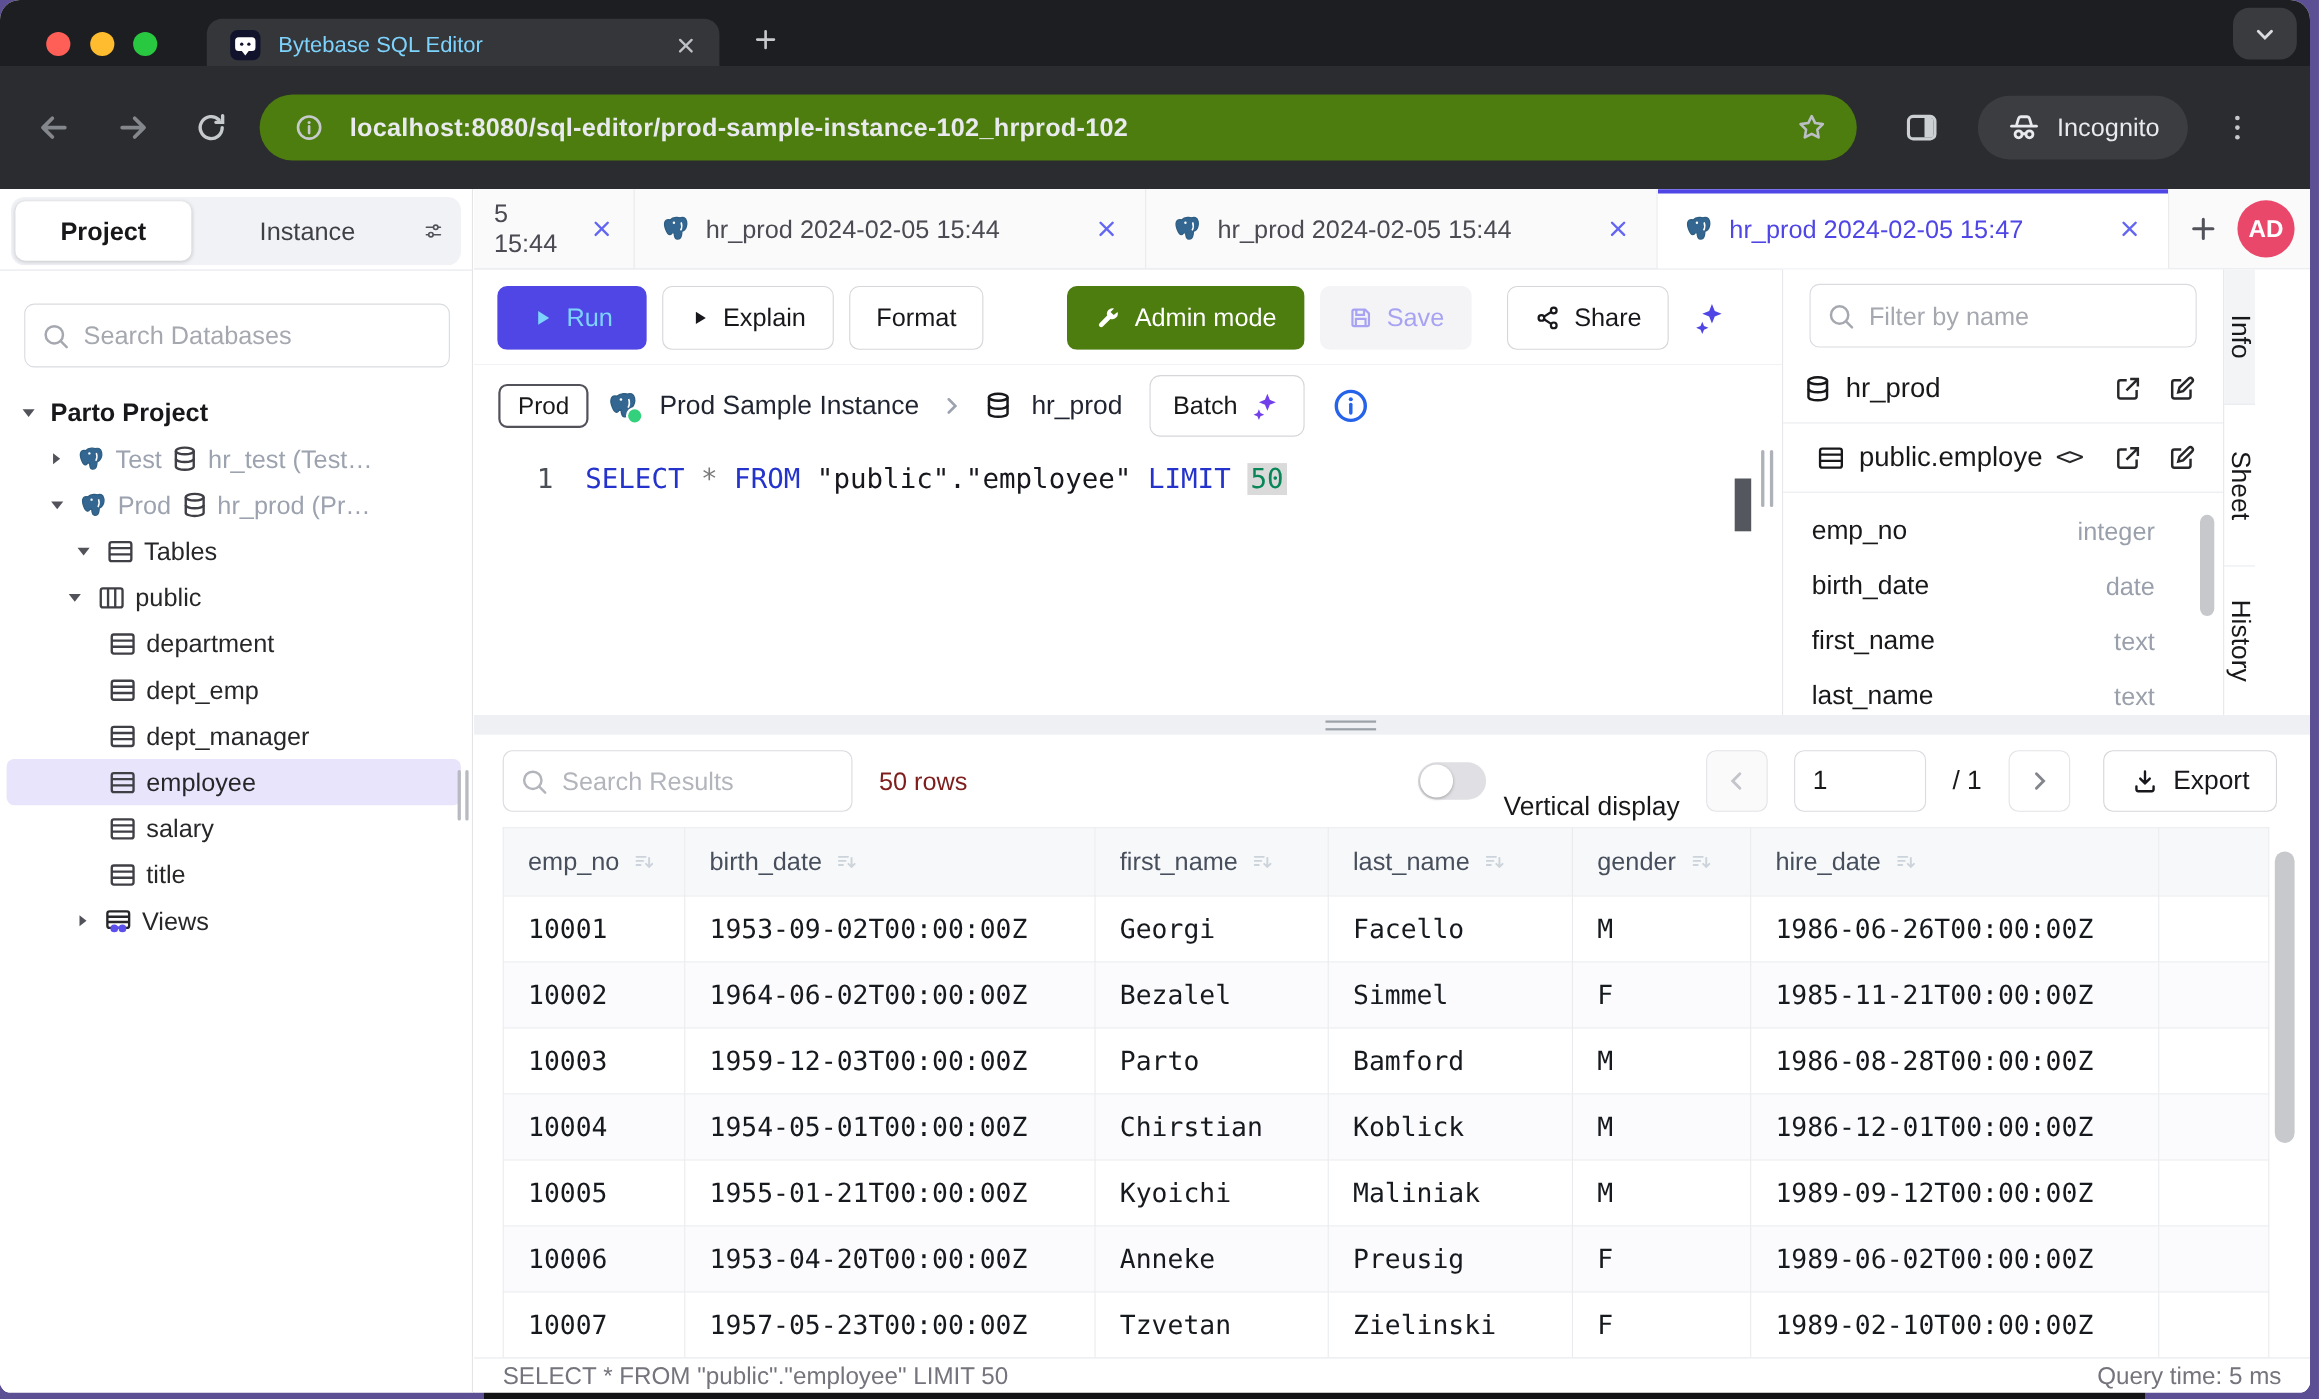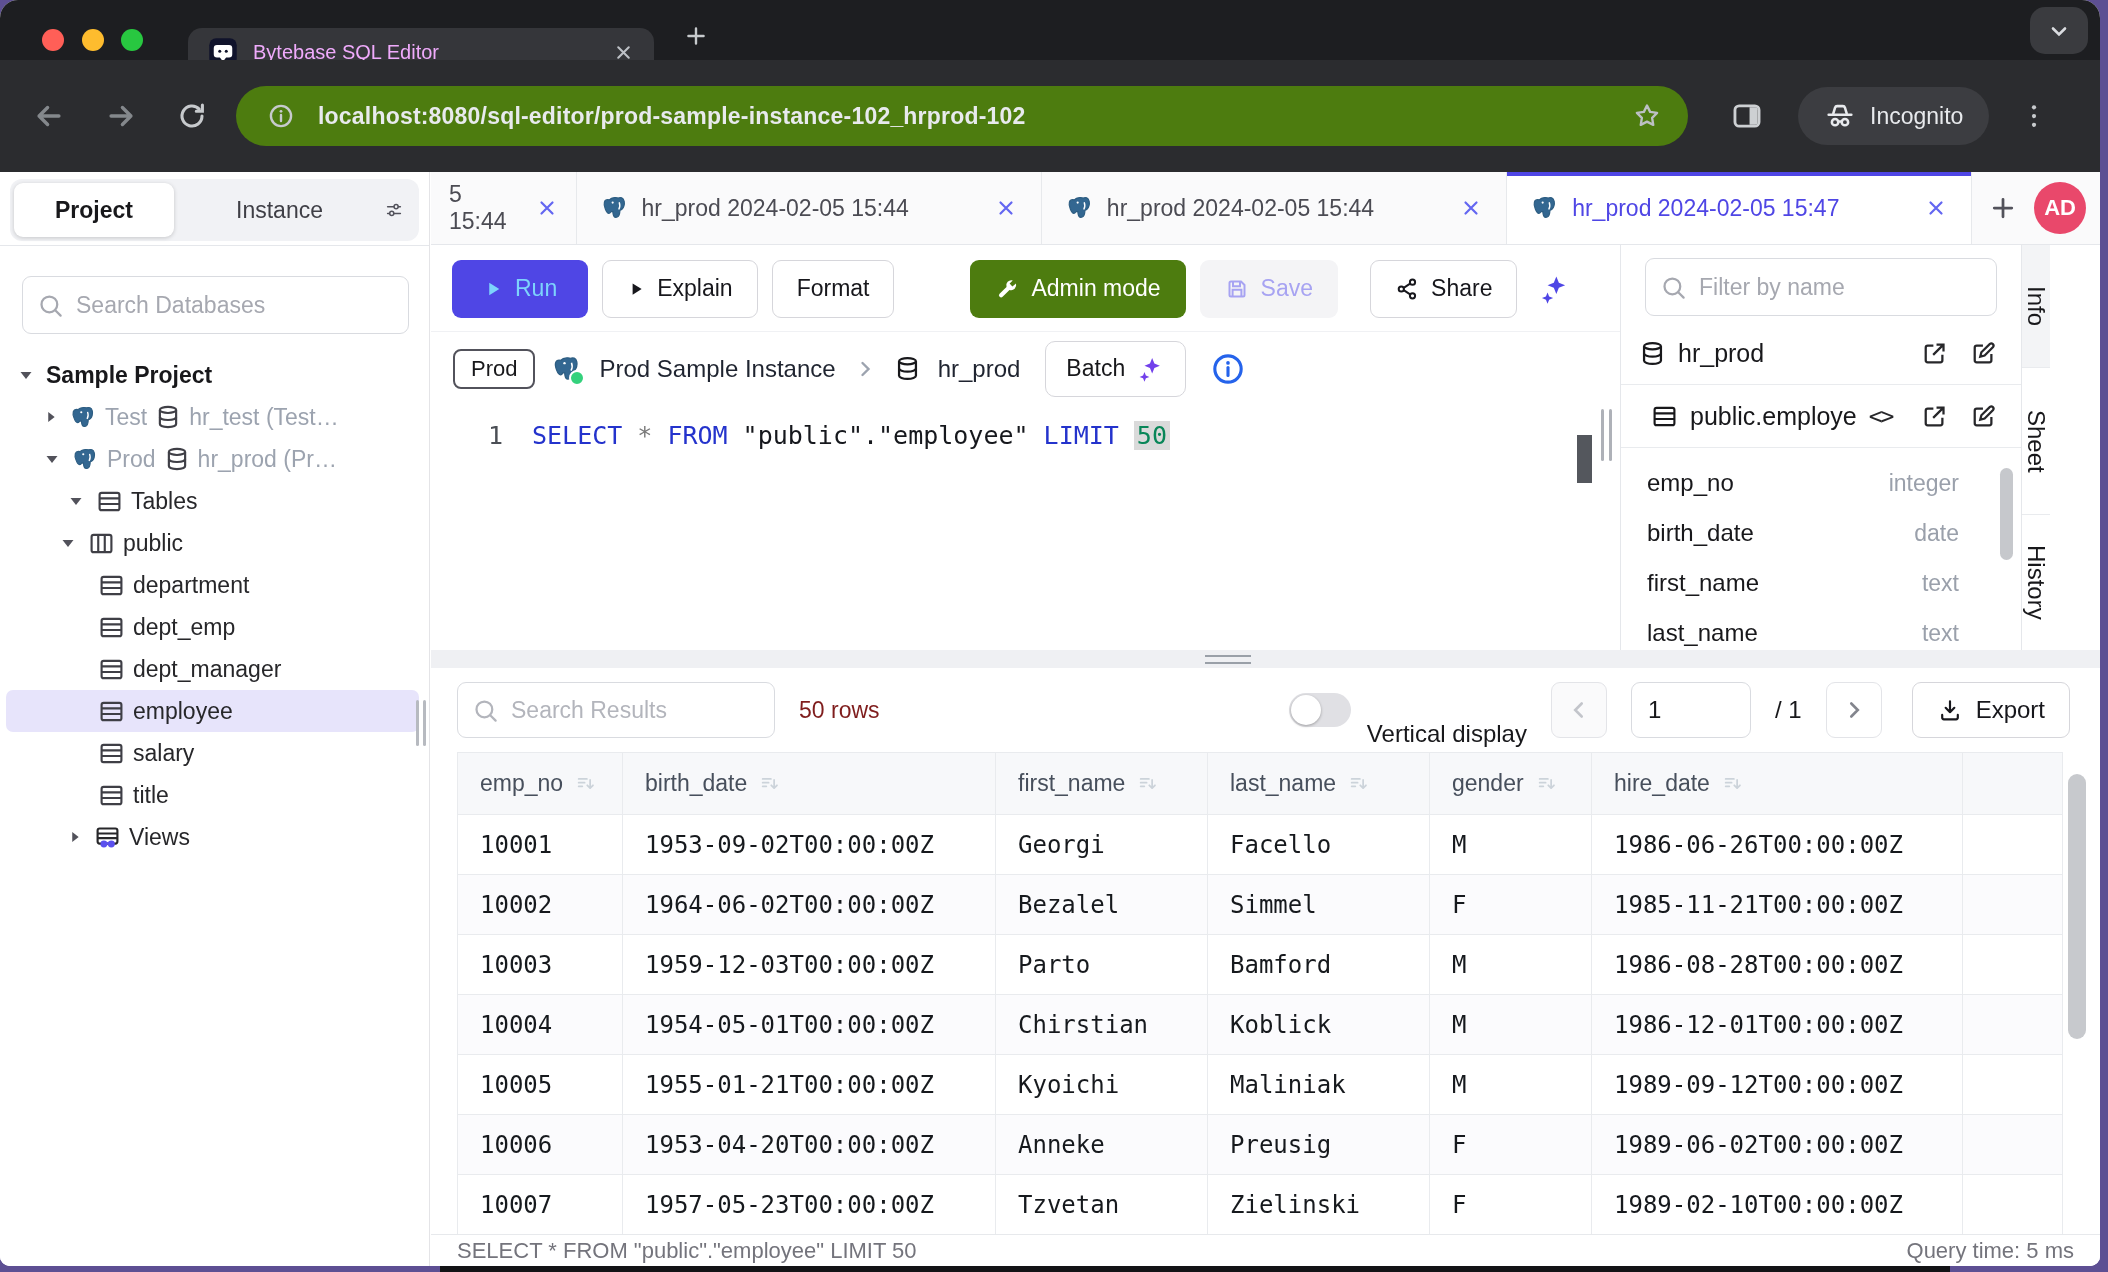--- a/index.html
+++ b/index.html
@@ -11,23 +11,23 @@
   .dock-strip { position: absolute; left: 440px; top: 1252px; width: 1510px; height: 20px; background: #131316; }
   .window { position: absolute; left: 0; top: 0; width: 2100px; height: 1266px;
     border-radius: 18px 18px 10px 10px; overflow: hidden; background: #fff; }
 
   
   .btabs { position: absolute; left: 0; top: 0; right: 0; height: 60px; background: #1d1e21; }
   .tl { position: absolute; top: 29px; width: 22px; height: 22px; border-radius: 50%; }
   .tl-red { left: 42px; background: #ff5f57; }
   .tl-yellow { left: 82px; background: #febc2e; }
   .tl-green { left: 121px; background: #28c840; }
-  .browser-tab { position: absolute; left: 188px; top: 28px; width: 466px; height: 48px;
+  .browser-tab { position: absolute; left: 188px; top: 17px; width: 466px; height: 48px;
     background: #35363a; border-radius: 14px 14px 0 0; display: flex; align-items: center;
-    padding: 0 20px; gap: 15px; color: #f0abfc; font-size: 20px; }
+    padding: 0 20px; gap: 15px; color: #7dd3fc; font-size: 20px; }
   .browser-tab .x { margin-left: auto; color: #bdc1c6; }
   .bt-new { position: absolute; left: 672px; top: 12px; width: 48px; height: 48px;
     display: flex; align-items: center; justify-content: center; color: #c7cacd; }
   .win-chev { position: absolute; right: 12px; top: 7px; width: 58px; height: 47px; background: #3a3b3f;
     border-radius: 15px; display: flex; align-items: center; justify-content: center; color: #dadce0; }
   .btoolbar { position: absolute; left: 0; top: 60px; right: 0; height: 112px; background: #2b2c2f;
     display: flex; align-items: center; padding: 0 32px; }
   .nav-ic { color: #84888c; margin-right: 38px; }
   .nav-reload { color: #c7cacd; margin-right: 28px; }
   .urlbar { width: 1452px; height: 60px; border-radius: 30px; background: #4d7c0f; display: flex;
@@ -422,21 +422,21 @@
         <svg class="ic" width="27" height="27">
             <use href="#s-search"></use>
           </svg>
         <input placeholder="Search Databases" style="">
       </div>
       <div class="tree">
         <div class="trow r-project">
           <svg class="ic caret" width="24" height="24">
               <use href="#s-caret-d"></use>
             </svg>
-          <span>Sample Project</span>
+          <span>Parto Project</span>
         </div>
         <div class="trow r-env">
           <svg class="ic caret" width="22" height="22">
               <use href="#s-caret-r"></use>
             </svg>
           <svg class="ic" width="27" height="27">
               <use href="#s-pg"></use>
             </svg>
           <span class="muted">Test</span>
           <svg class="ic ticon" width="26" height="26">

